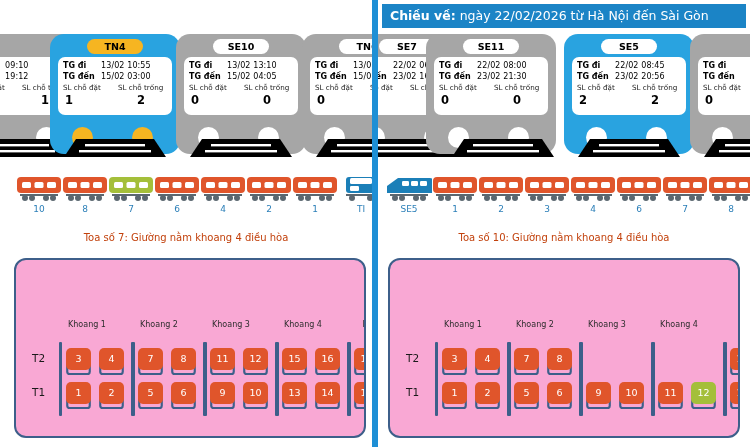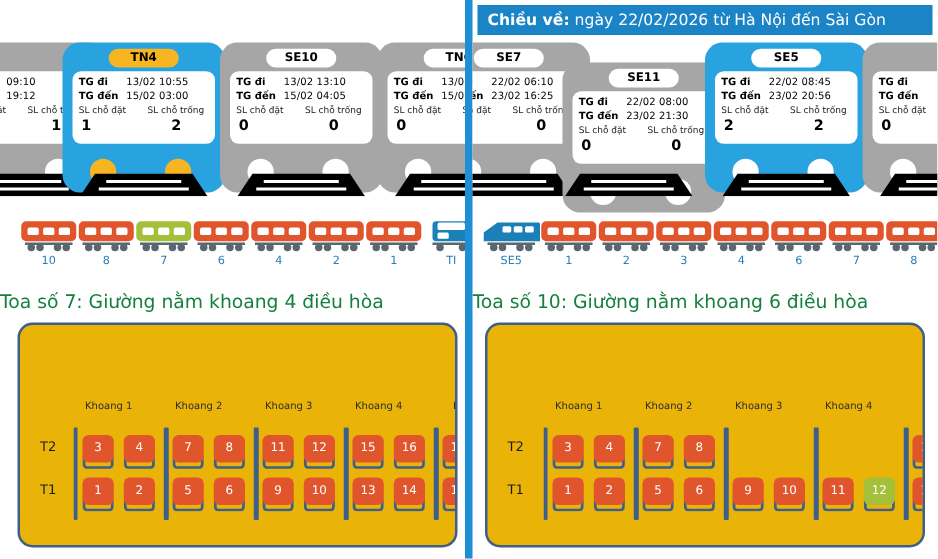--- a/index.html
+++ b/index.html
@@ -77,27 +77,27 @@
   .trainstrip { position: absolute; top: 176px; left: 0; right: 0; height: 48px; }
   .cartile { position: absolute; top: 0; width: 46px; height: 26px; }
   .carlabel {
     position: absolute; top: 28px; width: 46px; text-align: center;
     font-size: 9px; color: #2b7fb8; white-space: nowrap;
   }
 
   
   .coachtitle {
     position: absolute; top: 232px; left: 0; right: 0;
-    text-align: left; font-size: 15px; color: #15803d; white-space: nowrap;
+    text-align: center; font-size: 10px; color: #c2410c; white-space: nowrap;
   }
 
   
   .seatbox {
     position: absolute; top: 258px; left: 14px; width: 352px; height: 180px;
-    border: 2.5px solid #3d5f8a; border-radius: 12px; background: #eab308;
+    border: 2.5px solid #3d5f8a; border-radius: 12px; background: #f9a8d4;
     overflow: hidden;
   }
   .panel.right .seatbox { left: 10px; }
   .khoang {
     position: absolute; top: 60px; font-size: 8px; color: #2d2d2d;
     white-space: nowrap; text-align: center;
   }
   .rowlabel {
     position: absolute; font-size: 10.5px; color: #1a1a1a; font-weight: normal; text-align: right;
   }
@@ -395,21 +395,21 @@
             </div>
           </div>
           <div class="lamp l"></div>
           <div class="lamp r"></div>
         </div>
         <svg class="rails" viewBox="0 0 130 22" style="left: -36px;">
           <polygon points="14,22 116,22 104,4 26,4" fill="#000"></polygon>
           <rect x="35" y="9" width="60" height="2.4" fill="#fff"></rect>
           <rect x="29" y="15" width="72" height="2.4" fill="#fff"></rect>
         </svg>
-        <div class="card" style="left: 72px; margin-top: 16px;">
+        <div class="card" style="left: 48px;">
           <div class="badge">SE11</div>
           <div class="body">
             <div class="row"><span class="lbl">TG đi</span><span class="val">22/02 08:00</span></div>
             <div class="row"><span class="lbl">TG đến</span><span class="val">23/02 21:30</span></div>
             <div class="caps"><span class="c1">SL chỗ đặt</span><span>SL chỗ trống</span></div>
             <div class="nums">
               <span class="n a">0</span>
               <span class="n b">0</span>
             </div>
           </div>
@@ -549,21 +549,21 @@
           <rect x="18.5" y="6" width="9" height="6" rx="1.5" fill="#fff"></rect>
           <rect x="31" y="6" width="9" height="6" rx="1.5" fill="#fff"></rect>
           <rect x="4" y="18" width="38" height="2" fill="#5b6770"></rect>
           <circle cx="9" cy="22" r="3" fill="#5b6770"></circle>
           <circle cx="16" cy="22" r="3" fill="#5b6770"></circle>
           <circle cx="30" cy="22" r="3" fill="#5b6770"></circle>
           <circle cx="37" cy="22" r="3" fill="#5b6770"></circle>
         </svg>
         <div class="carlabel" style="left: 330px;">8</div>
       </div>
-    <div class="coachtitle">Toa số 10: Giường nằm khoang 6 điều hòa</div>
+    <div class="coachtitle">Toa số 10: Giường nằm khoang 4 điều hòa</div>
     <div class="seatbox" id="seats-1">
         <div class="khoang" style="left: 44px; width: 58px;">Khoang 1</div>
         <div class="khoang" style="left: 116px; width: 58px;">Khoang 2</div>
         <div class="khoang" style="left: 188px; width: 58px;">Khoang 3</div>
         <div class="khoang" style="left: 260px; width: 58px;">Khoang 4</div>
         <div class="khoang" style="left: 332px; width: 58px;">Khoa</div>
         <div class="rowlabel" style="left: 16px; top: 92px;">T2</div>
         <div class="rowlabel" style="left: 16px; top: 126px;">T1</div>
         <svg class="seatframe" viewBox="0 0 31 12" style="left: 49px; top: 105px;">
           <path d="M2 0 L2 8 a3 3 0 0 0 3 3 L26 11 a3 3 0 0 0 3 -3 L29 0" fill="none" stroke="#3d5f8a" stroke-width="2.6"></path>

